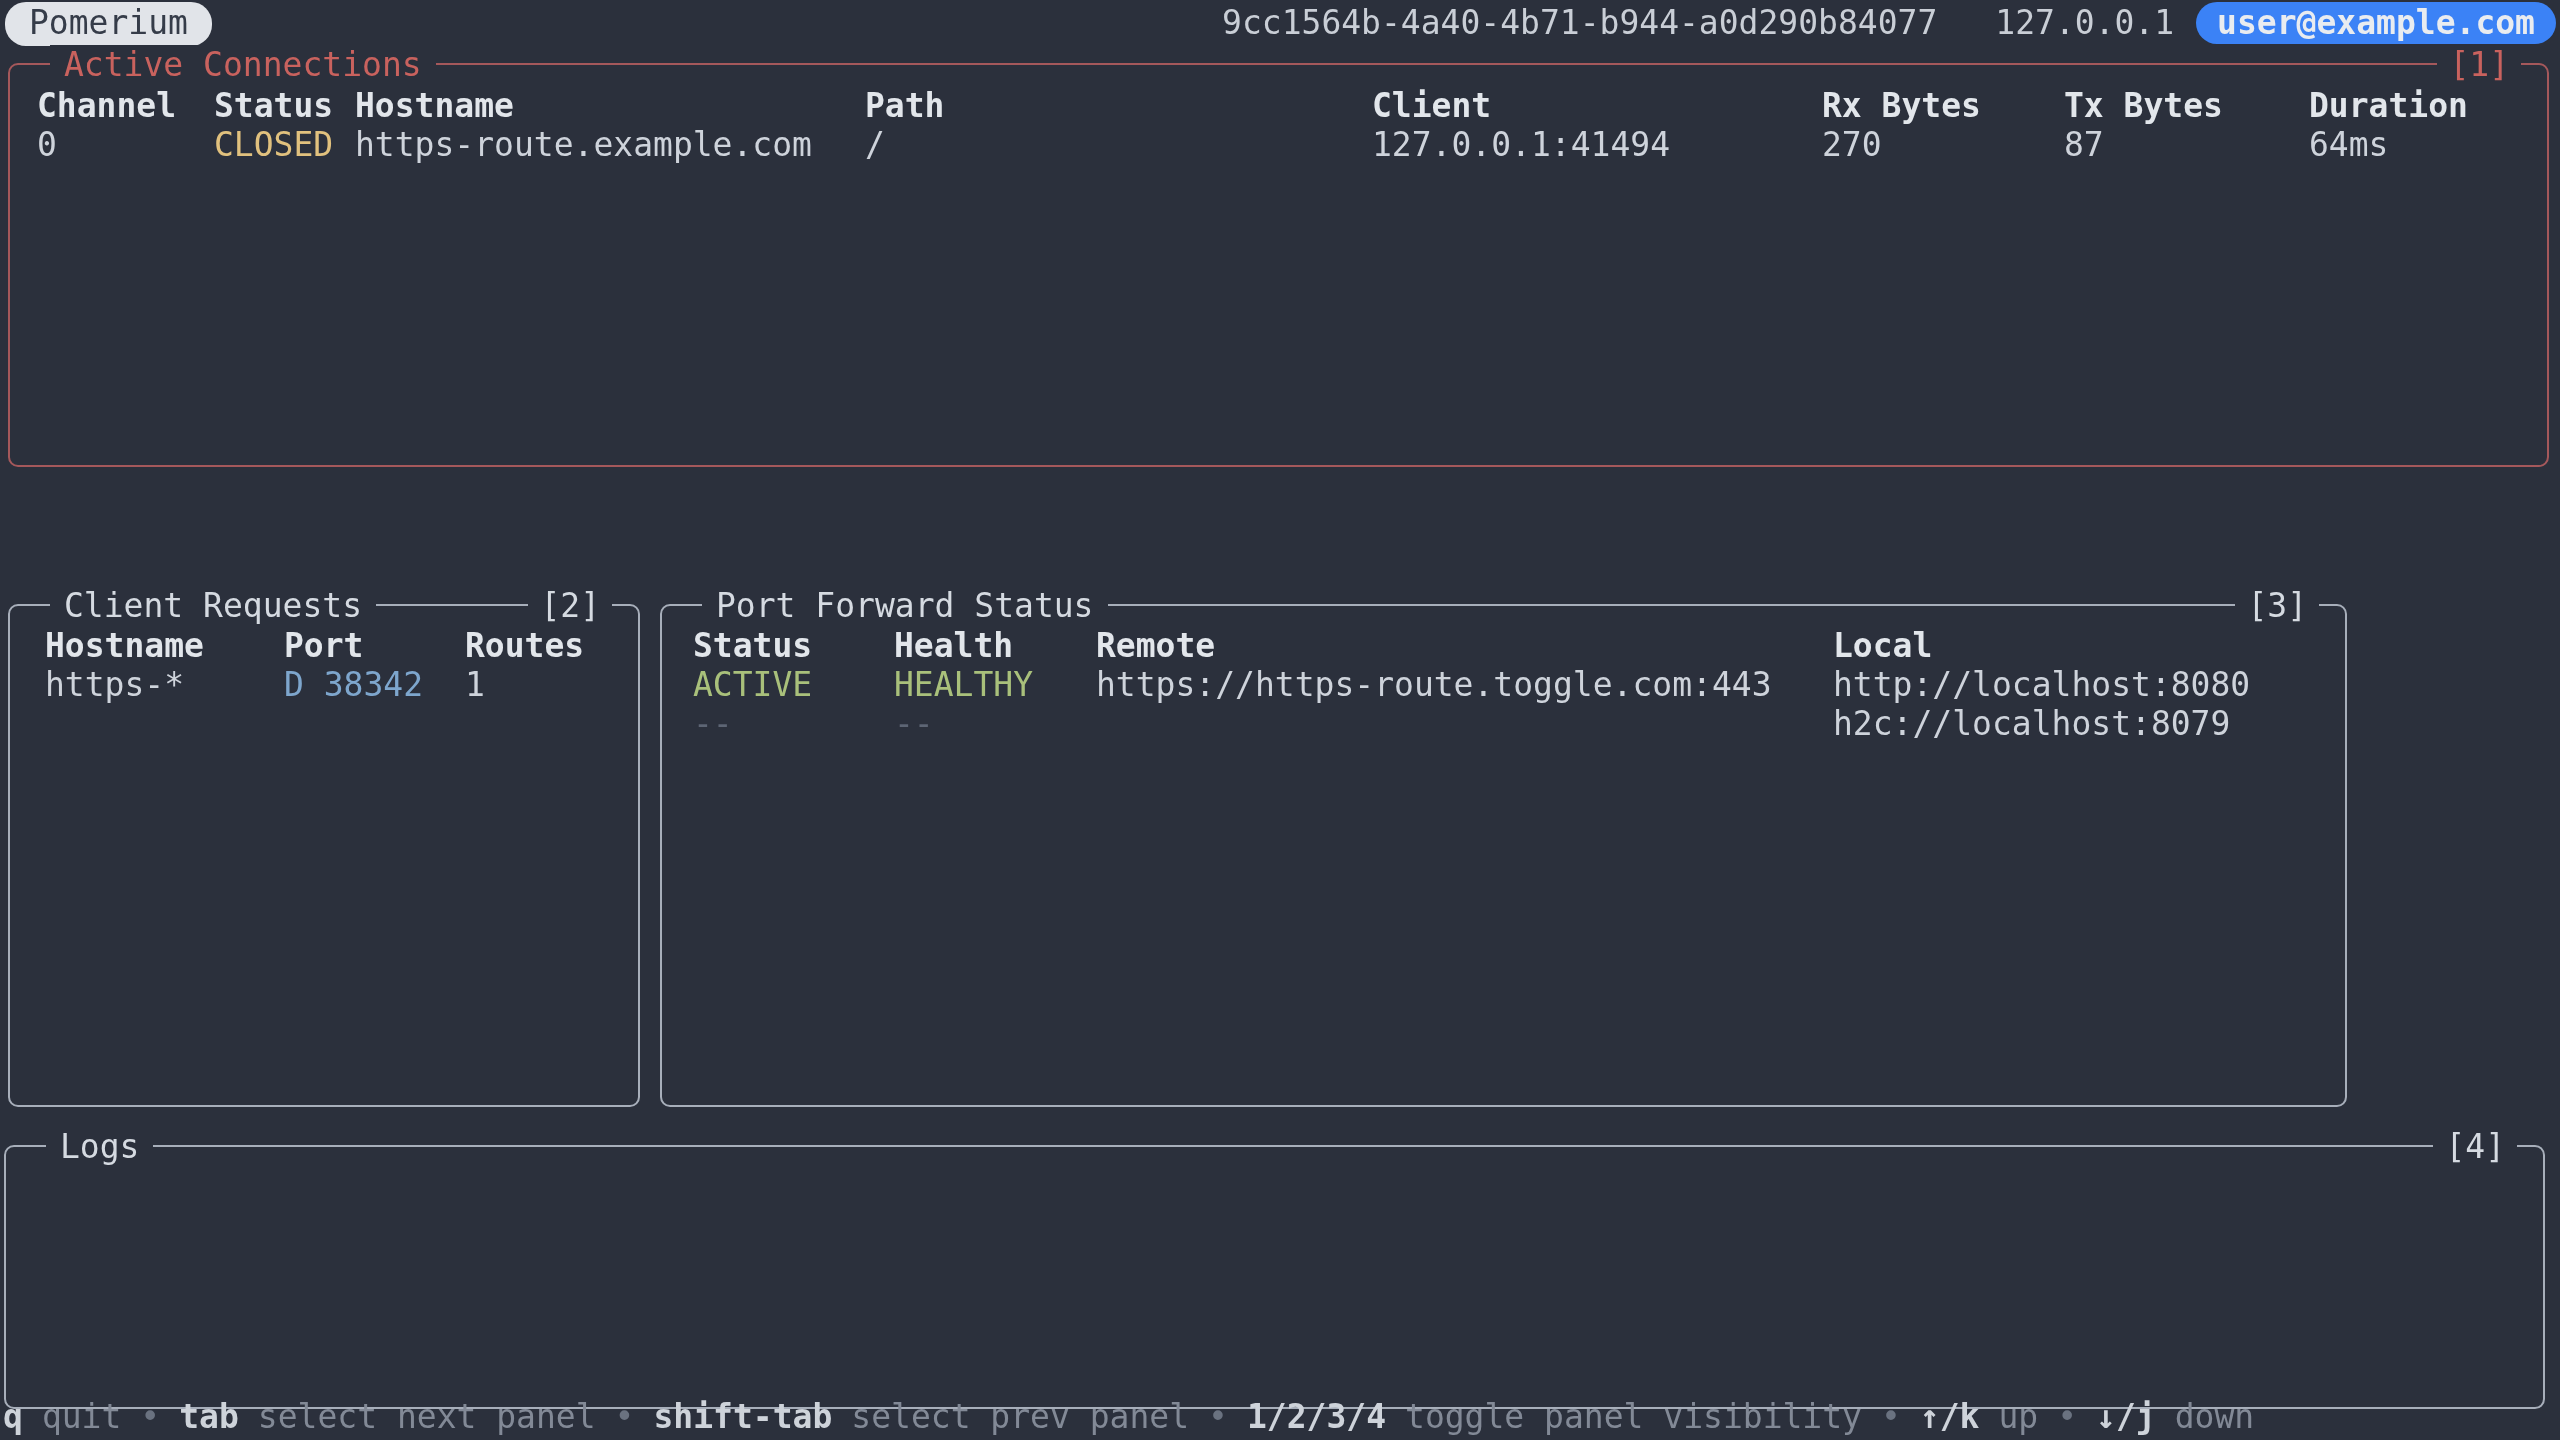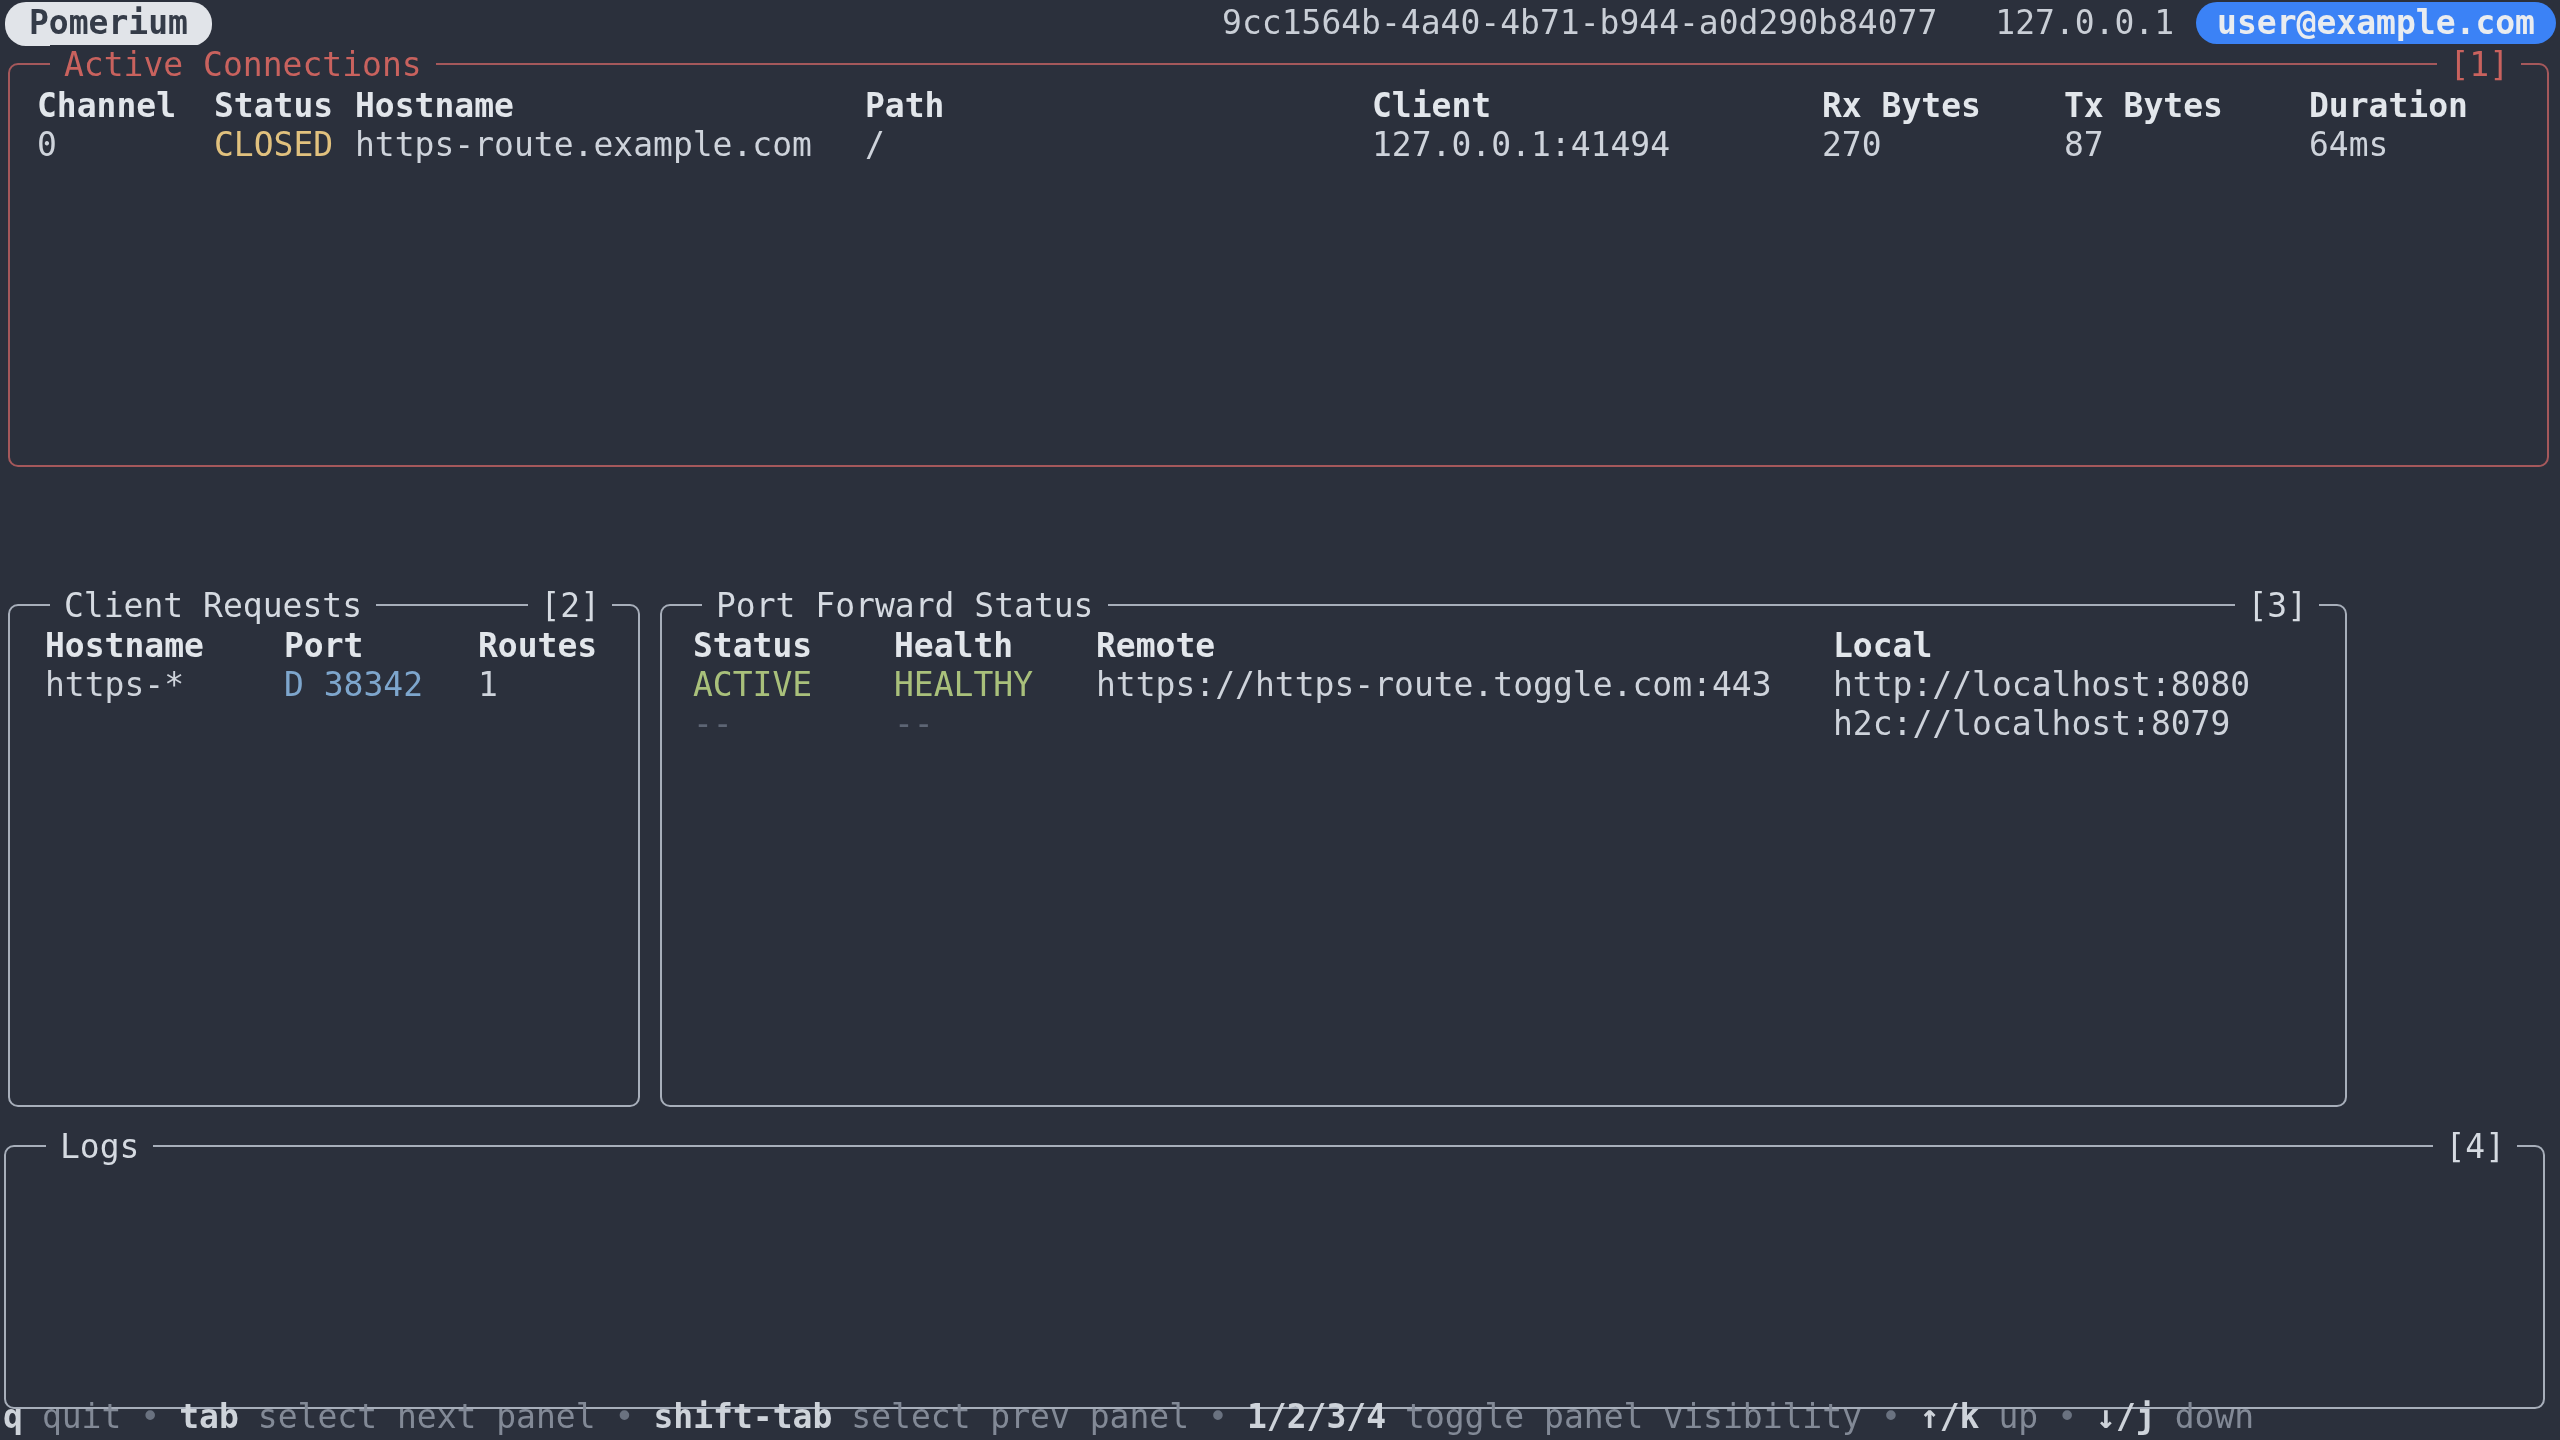--- a/index.html
+++ b/index.html
@@ -15,21 +15,21 @@
   }
   .screen { position: absolute; inset: 0; }
 
   
   .topbar {
     position: absolute; top: 0; left: 0; right: 0; height: 46px;
   }
   .brand-pill {
     position: absolute; left: 5px; top: 2px; height: 44px;
     line-height: 42px; padding: 0 24px; border-radius: 21px;
-    background: #e1e4e9; color: #353c49; font-weight: bold;
+    background: #e1e4e9; color: #353c49; font-weight: normal;
   }
   .topbar-right {
     position: absolute; right: 4px; top: 2px; height: 42px;
     display: flex; align-items: center;
   }
   .session-id { color: #c9ced6; line-height: 42px; }
   .server-ip  { color: #c9ced6; line-height: 42px; margin-left: 58px; }
   .user-pill {
     margin-left: 22px; height: 42px; line-height: 42px;
     padding: 0 21px; border-radius: 21px;
@@ -63,21 +63,21 @@
 
   .panel-ac .thead { top: 21px; }
   .panel-ac .trow  { top: 60px; }
   .panel-ac .c0 { left: 27px; }   .panel-ac .c1 { left: 204px; }
   .panel-ac .c2 { left: 345px; }  .panel-ac .c3 { left: 855px; }
   .panel-ac .c4 { left: 1362px; } .panel-ac .c5 { left: 1812px; }
   .panel-ac .c6 { left: 2054px; } .panel-ac .c7 { left: 2299px; }
 
   .panel-cr .thead { top: 20px; }
   .panel-cr .trow  { top: 59px; }
-  .panel-cr .c0 { left: 35px; } .panel-cr .c1 { left: 274px; } .panel-cr .c2 { left: 455px; margin-left: 13px; }
+  .panel-cr .c0 { left: 35px; } .panel-cr .c1 { left: 274px; } .panel-cr .c2 { left: 455px; }
 
   .panel-pf .thead { top: 20px; }
   .panel-pf .trow.r0 { top: 59px; }
   .panel-pf .trow.r1 { top: 98px; }
   .panel-pf .c0 { left: 31px; }  .panel-pf .c1 { left: 232px; }
   .panel-pf .c2 { left: 434px; } .panel-pf .c3 { left: 1171px; }
 
   .yellow { color: #e1c17e; }
   .green  { color: #a9c07b; }
   .blue   { color: #7ea6cd; }

